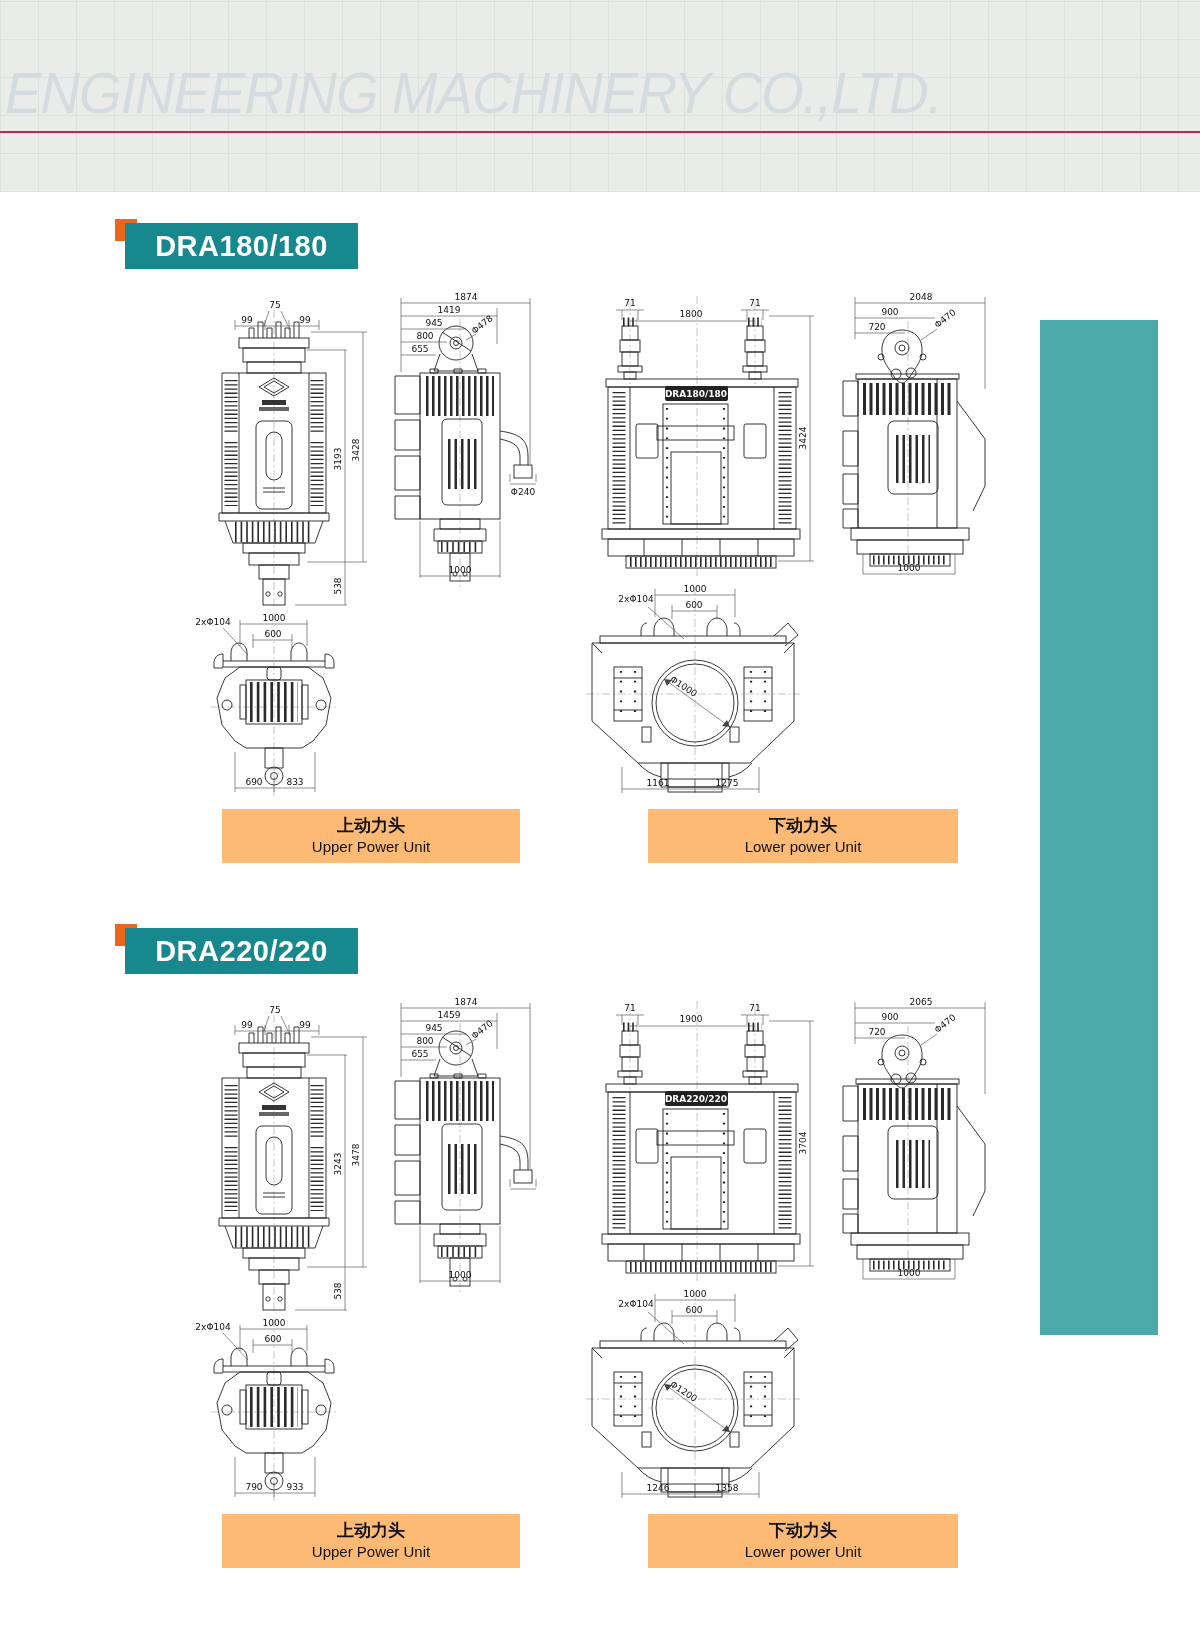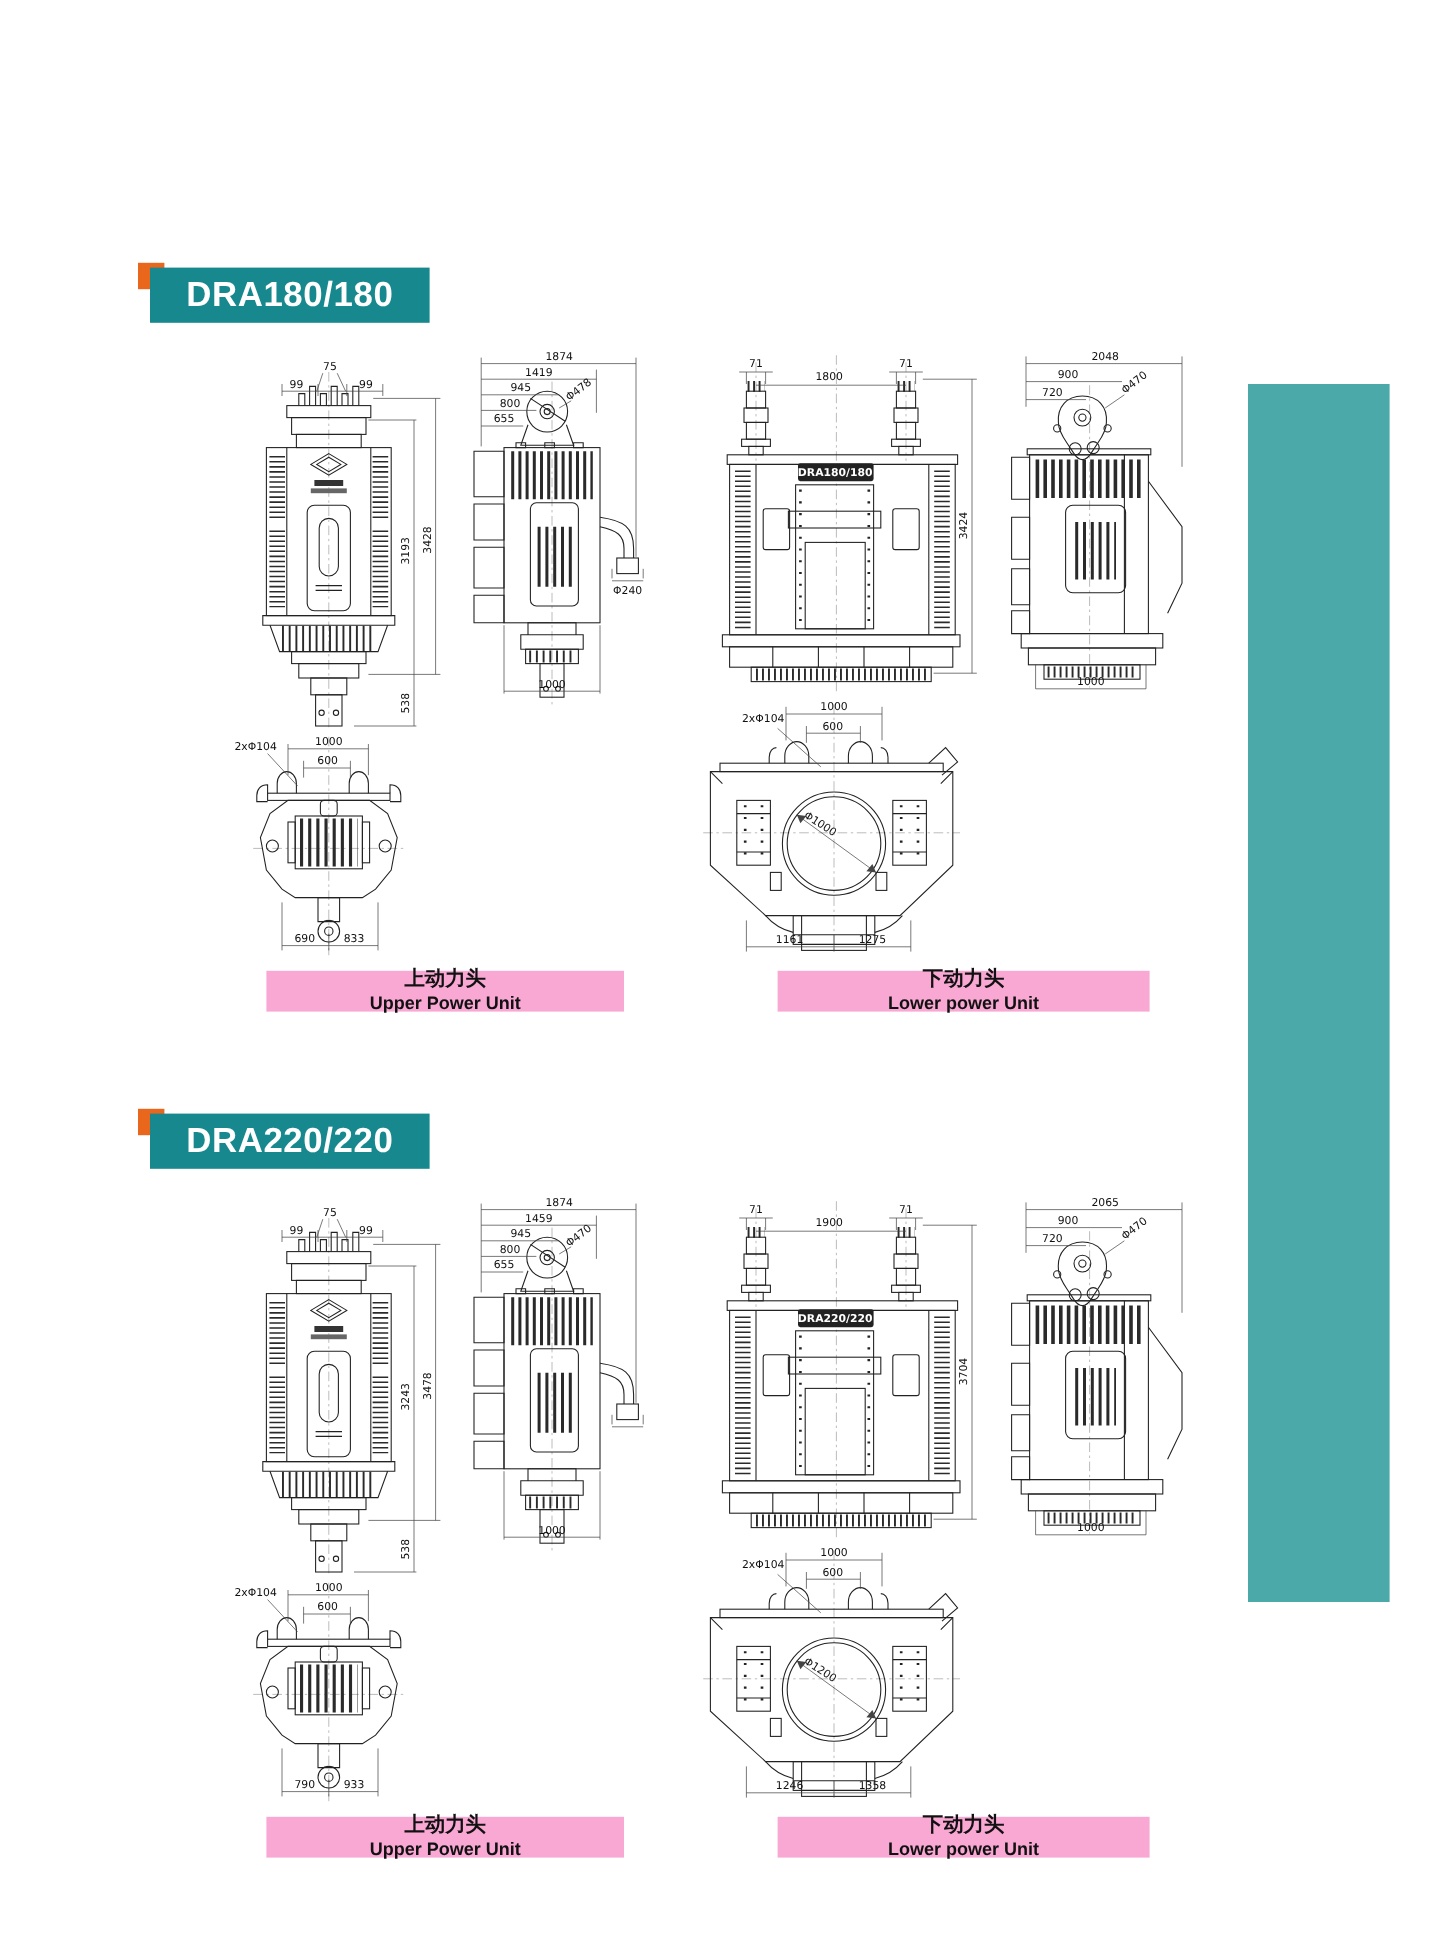--- a/index.html
+++ b/index.html
@@ -9,39 +9,43 @@
   background-image:repeating-linear-gradient(0deg,rgba(185,202,196,.28) 0 1px,transparent 1px 38px),
   repeating-linear-gradient(90deg,rgba(185,202,196,.28) 0 1px,transparent 1px 38px)}
 .header-title{position:absolute;left:5px;top:60px;font-size:57px;font-style:italic;color:#d4dce0;
   white-space:nowrap;transform:scaleX(.96);transform-origin:left;letter-spacing:-1px}
 .header-rule{position:absolute;top:131px;left:0;width:100%;height:2px;background:var(--rule,#c2254e)}
 .sidebar{position:absolute;left:1040px;top:320px;width:118px;height:1015px;background:var(--sidebar,#4ba9a9)}
 .model-section{position:absolute;left:0;width:1010px;height:640px}
 .label-sq{position:absolute;left:115px;top:0;width:22px;height:22px;background:var(--orange,#e9661d)}
 .model-label{position:absolute;left:125px;top:4px;width:233px;height:46px;background:var(--teal,#17898e);
   color:#fff;font-size:29px;font-weight:600;display:flex;align-items:center;justify-content:center;letter-spacing:.5px}
-.caption{position:absolute;top:590px;height:34px;background:#f9a8d4;display:flex;flex-direction:column;
+.caption{position:absolute;top:590px;height:54px;background:#fdba74;display:flex;flex-direction:column;
   align-items:center;justify-content:center;line-height:1.3;color:#111}
 .cap-cn{font-size:17px;font-weight:bold}
-.cap-en{font-size:15px;font-weight:bold}
+.cap-en{font-size:15px;font-weight:normal}
 svg.v{position:absolute;overflow:visible}
 .ln{fill:none;stroke:#222;stroke-width:.9}
 .dim{fill:none;stroke:#444;stroke-width:.6}
 .cl{fill:none;stroke:#999;stroke-width:.55;stroke-dasharray:8 3 2 3}
 .dtx{font:9px "DejaVu Sans",sans-serif;fill:#111}
 .mid{text-anchor:middle}
 .hz{stroke:#2a2a2a;stroke-width:13;stroke-dasharray:1.3 2.9}
 .vt{stroke:#2a2a2a}
 .bolt{stroke:#222;stroke-width:2.2;stroke-dasharray:1.8 8}
 .plate{font:bold 9px "DejaVu Sans",sans-serif;fill:#fff;text-anchor:middle}
 </style>
 </head>
 <body>
 
 <div class="page">
+  <div class="header">
+    <div class="header-title">ENGINEERING MACHINERY CO.,LTD.</div>
+    <div class="header-rule"></div>
+  </div>
   <div class="sidebar"></div>
   <section class="model-section" style="top:219px">
   <div class="label-sq"></div>
   <div class="model-label">DRA180/180</div>
 
   <svg class="v" style="left:195px;top:55px" width="180" height="340" viewBox="0 0 180 340">
     <line class="cl" x1="79" y1="36" x2="79" y2="334"></line>
     <g>
       <path class="ln" d="M54 64v-10h5v10M63 64v-16h5v16M72 64v-10h5v10M81 64v-16h5v16M90 64v-10h5v10M99 64v-16h5v16"></path>
       <rect class="ln" x="44" y="64" width="70" height="10"></rect>

